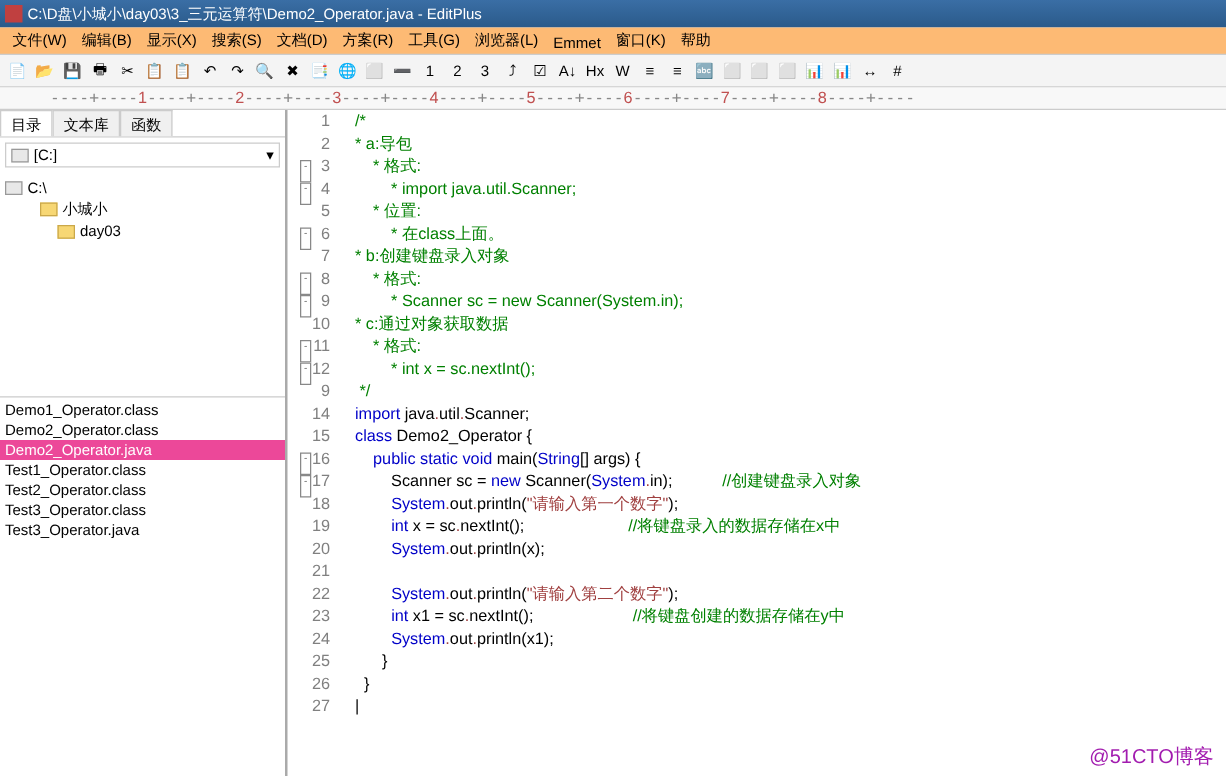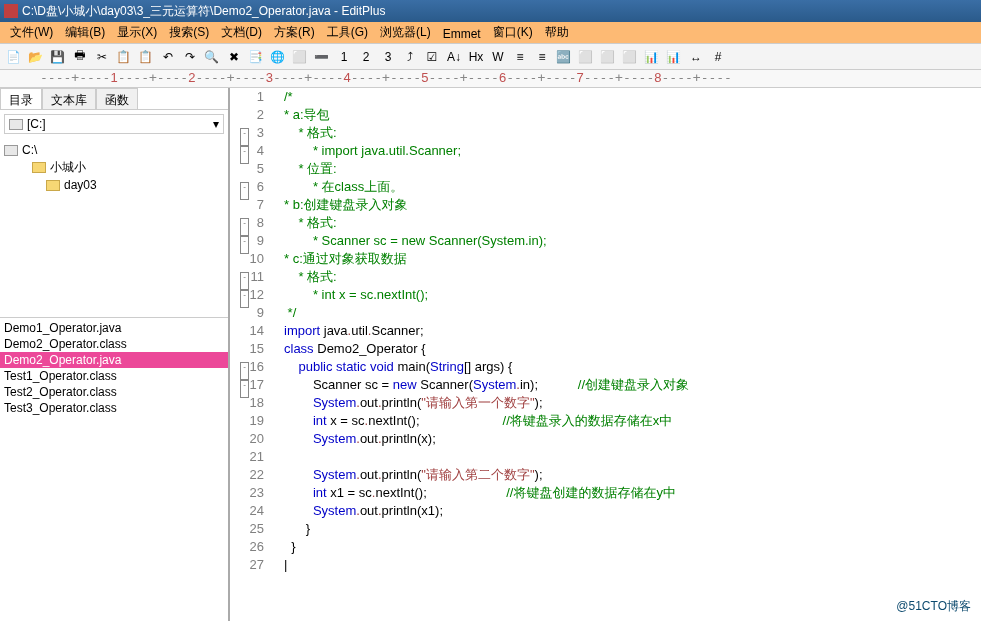--- a/index.html
+++ b/index.html
@@ -31,21 +31,21 @@
 .gutter { position:absolute; left:0; top:0; width:40px; text-align:right; color:#808080; padding-right:6px; }
 .gutter div { height:18px; position:relative; }
 .fold { position:absolute; right:-10px; top:4px; width:9px; height:9px; border:1px solid #888; font-size:8px; line-height:7px; text-align:center; color:#666; background:#fff; }
 .code { position:absolute; left:54px; top:0; right:0; white-space:pre; color:#000; }
 .code div { height:18px; }
 .c-comment { color:#008000; }
 .c-keyword { color:#0000c8; }
 .c-string  { color:#a04040; }
 .c-blue    { color:#0000c8; }
 .c-dot     { color:#a04040; }
-.watermark { position:absolute; right:10px; bottom:6px; color:#0c4a6e; font-size:12px;margin-top:44px; }
+.watermark { position:absolute; right:10px; bottom:6px; color:#a21caf; font-size:16px;margin-top:44px; }
 </style>
 </head>
 <body>
 
 <div class="titlebar">
   <div class="appicon"></div>
   <span>C:\D盘\小城小\day03\3_三元运算符\Demo2_Operator.java - EditPlus</span>
 </div>
 
 <div class="menubar" id="menubar">
@@ -120,26 +120,27 @@
         <div class="frow" style="padding-left: 32px;">
           <div class="folder-icon"></div>
           <span>小城小</span>
         </div>
         <div class="frow" style="padding-left: 46px;">
           <div class="folder-icon"></div>
           <span>day03</span>
         </div>
       </div>
     <div class="files" id="files">
-        <div>Demo1_Operator.java</div>
+        <div>Demo1_Operator.class</div>
         <div>Demo2_Operator.class</div>
         <div class="selfile">Demo2_Operator.java</div>
         <div>Test1_Operator.class</div>
         <div>Test2_Operator.class</div>
         <div>Test3_Operator.class</div>
+        <div>Test3_Operator.java</div>
       </div>
   </div>
 
   <div class="editor">
     <div class="gutter" id="gutter">
         <div>1</div>
         <div>2<div class="fold">-</div></div>
         <div>3<div class="fold">-</div></div>
         <div>4</div>
         <div>5<div class="fold">-</div></div>

